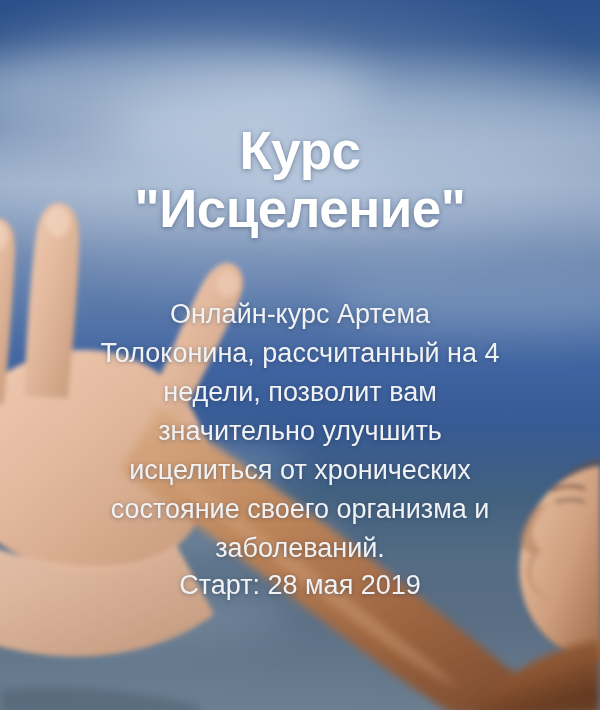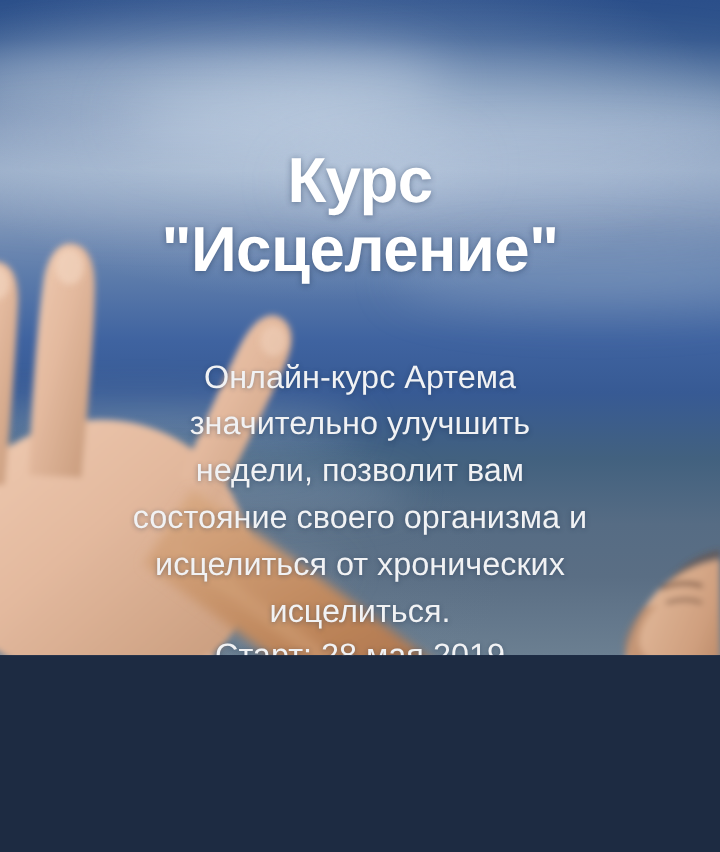--- a/index.html
+++ b/index.html
@@ -5,21 +5,21 @@
 <style>
   html, body {
     margin: 0;
     padding: 0;
     background: #1d2b42;
   }
 
   .poster {
     position: relative;
     width: 600px;
-    height: 546px;
+    height: 710px;
     overflow: hidden;
     font-family: "Liberation Sans", "DejaVu Sans", sans-serif;
     background: #3c5a8c;
     isolation: isolate;
   }
 
   
   .sky {
     position: absolute;
     inset: 0;
@@ -275,23 +275,24 @@
 
   <div class="content">
 
     <h1 class="headline" style="margin-top:122px;">
       <span class="line-1">Курс</span>
       <span class="line-2">"Исцеление"</span>
     </h1>
 
     <p class="body-copy" style="margin-top:57px;">
       <span class="blk">Онлайн-курс Артема</span>
+      <span class="blk">Толоконина, рассчитанный на 4</span>
+      <span class="blk">недели, позволит вам</span>
       <span class="blk">значительно улучшить</span>
-      <span class="blk">недели, позволит вам</span>
+      <span class="blk">исцелиться от хронических</span>
       <span class="blk">состояние своего организма и</span>
-      <span class="blk">исцелиться от хронических</span>
-      <span class="blk">исцелиться.</span>
+      <span class="blk">заболеваний.</span>
     </p>
 
     <p class="start-line" style="margin-top:2px;text-align:center;">Старт: 28 мая 2019</p>
 
   </div>
 </div>
 
 </body></html>

